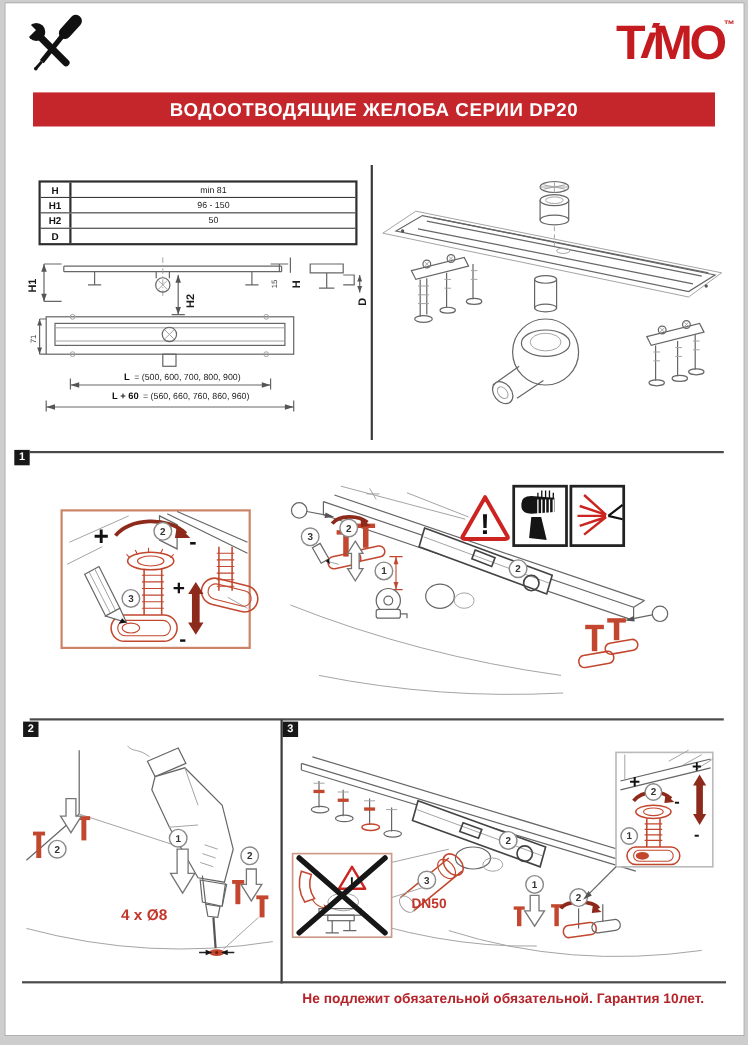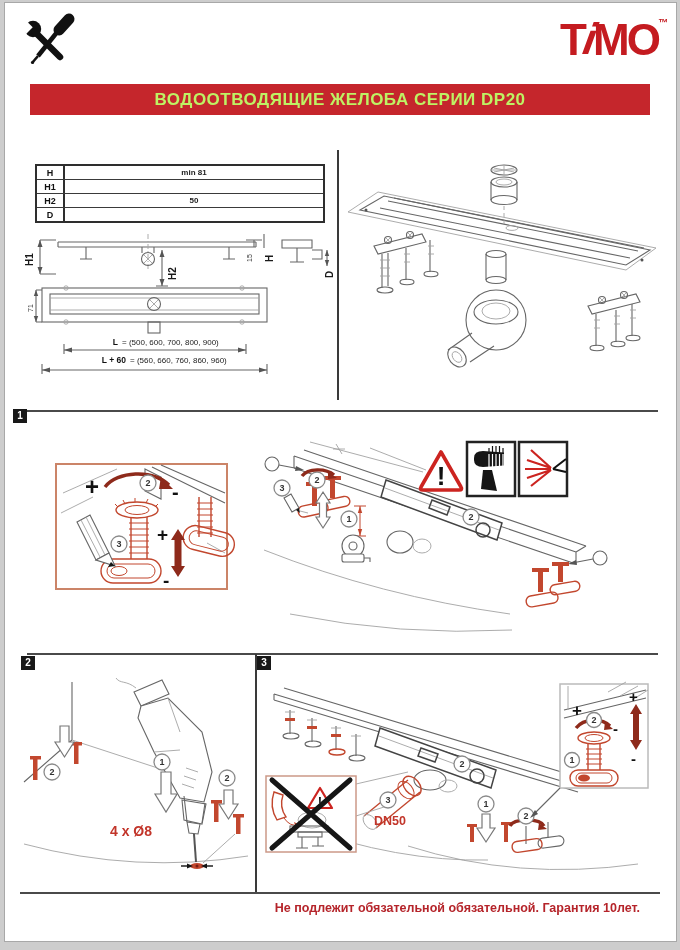--- a/index.html
+++ b/index.html
@@ -3,34 +3,34 @@
 <meta charset="utf-8">
 <style>
   html,body{margin:0;padding:0;}
   body{width:680px;height:950px;position:relative;background:#cdcdcd;
        font-family:"Liberation Sans",sans-serif;}
   .page{position:absolute;left:4px;top:2px;width:671px;height:938px;
         background:#fff;border:1px solid #a8a8a8;}
   .abs{position:absolute;}
   
   .banner{position:absolute;left:30px;top:84px;width:620px;height:31px;
-          background:#c5262c;color:#bef264;font-weight:bold;font-size:17px;
+          background:#c5262c;color:#ffffff;font-weight:bold;font-size:17px;
           text-align:center;line-height:31px;letter-spacing:.5px;}
   .logo{position:absolute;left:528px;top:14px;width:140px;height:56px;
         color:#c41b20;font-weight:bold;font-size:44px;line-height:52px;
         letter-spacing:-3px;text-align:right;}
   .logo .li{display:inline-block;transform:skewX(-20deg) translateY(-1px);font-style:normal;}
   .logo .tm{font-size:10px;vertical-align:top;letter-spacing:0;line-height:18px;}
   
   .spec{position:absolute;left:35px;top:164px;width:286px;border:2px solid #2e2e2e;}
   .spec .row{display:flex;height:13px;border-top:1.5px solid #3a3a3a;}
   .spec .row:first-child{border-top:none;}
   .spec .p{width:26px;border-right:2px solid #2e2e2e;font-weight:bold;
            font-size:9px;display:flex;align-items:center;justify-content:center;color:#111;}
-  .spec .v{flex:1;font-size:8px;display:flex;align-items:center;justify-content:center;color:#222;font-weight:bold;}
+  .spec .v{flex:1;font-size:8px;display:flex;align-items:center;justify-content:center;color:#222;}
   
   .vdiv{position:absolute;background:#3a3a3a;}
   .hline{position:absolute;background:#4a4a4a;height:2px;}
   .badge{position:absolute;width:14px;height:14px;background:#181818;color:#fff;
          font-size:10px;font-weight:bold;text-align:center;line-height:14px;}
   .inset1{position:absolute;left:55px;top:463px;width:173px;height:127px;
           border:2px solid #cb8468;background:#fff;box-sizing:border-box;}
   .footer{position:absolute;left:240px;top:901px;width:400px;text-align:right;
           font-size:12.5px;font-weight:bold;color:#b5242a;}
   
@@ -84,20 +84,21 @@
 
 <div class="banner">ВОДООТВОДЯЩИЕ ЖЕЛОБА СЕРИИ DP20</div>
 
 <div class="spec">
   <div class="row">
     <div class="p">H</div>
     <div class="v">min 81</div>
   </div>
   <div class="row">
     <div class="p">H1</div>
+    <div class="v">96 - 150</div>
   </div>
   <div class="row">
     <div class="p">H2</div>
     <div class="v">50</div>
   </div>
   <div class="row">
     <div class="p">D</div>
   </div>
 </div>
 

